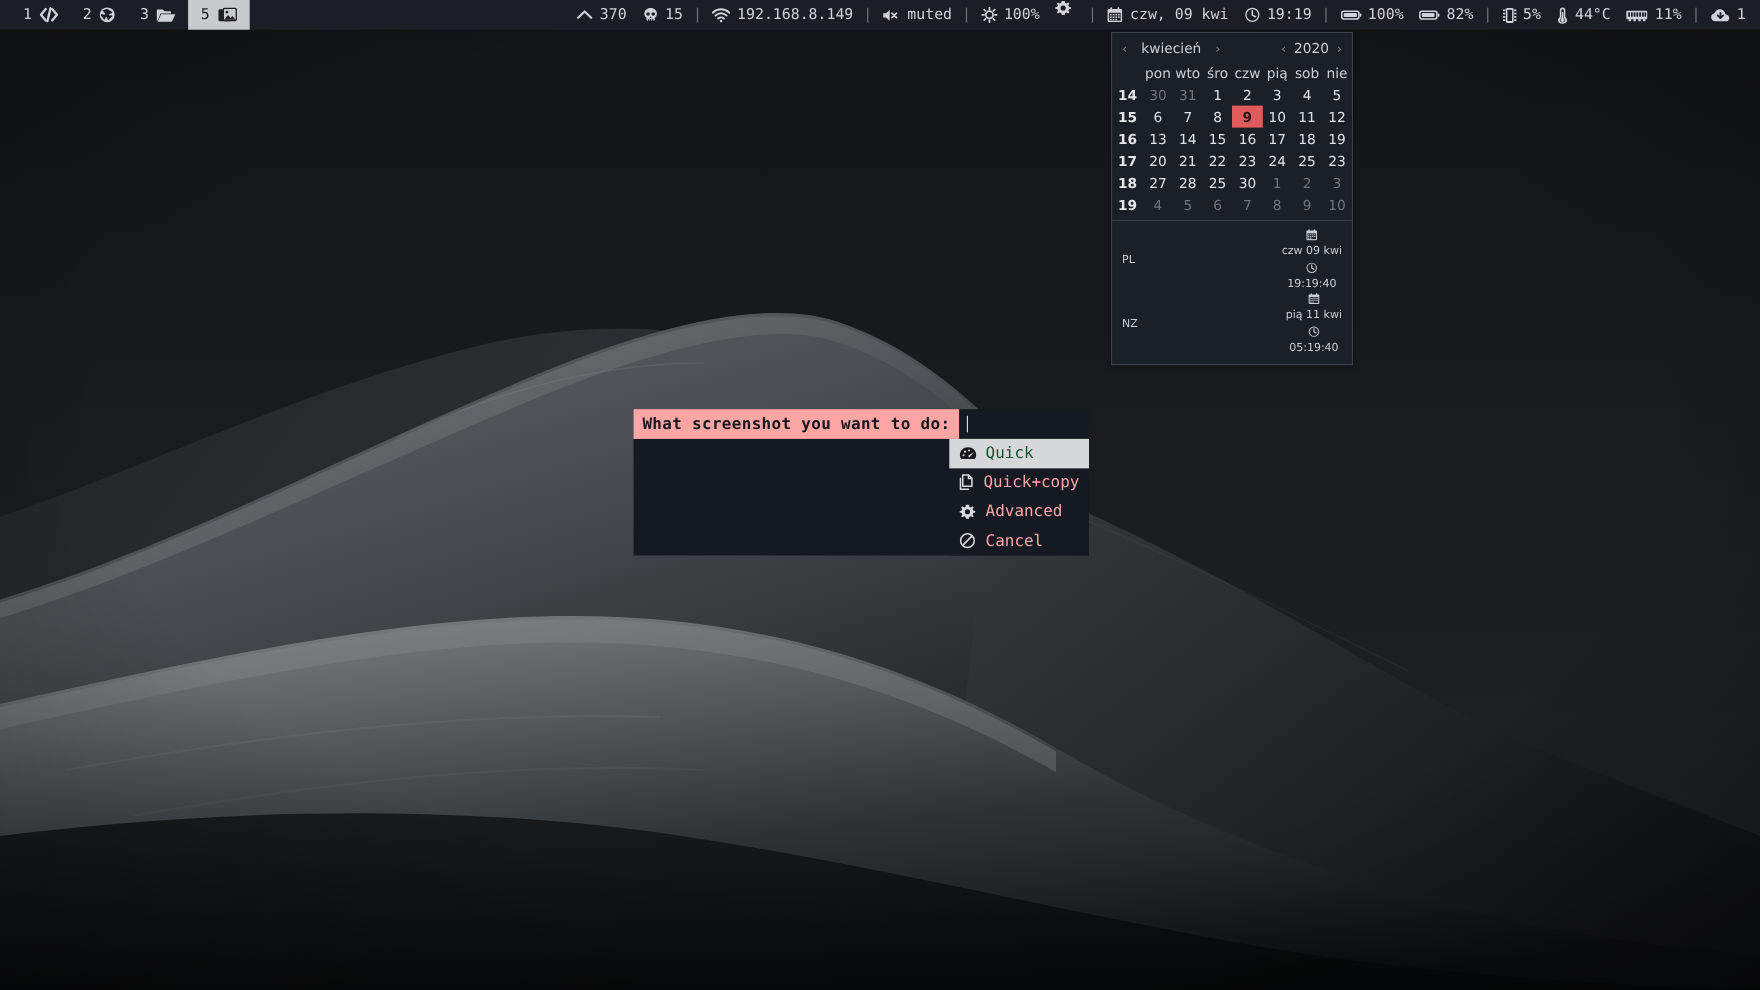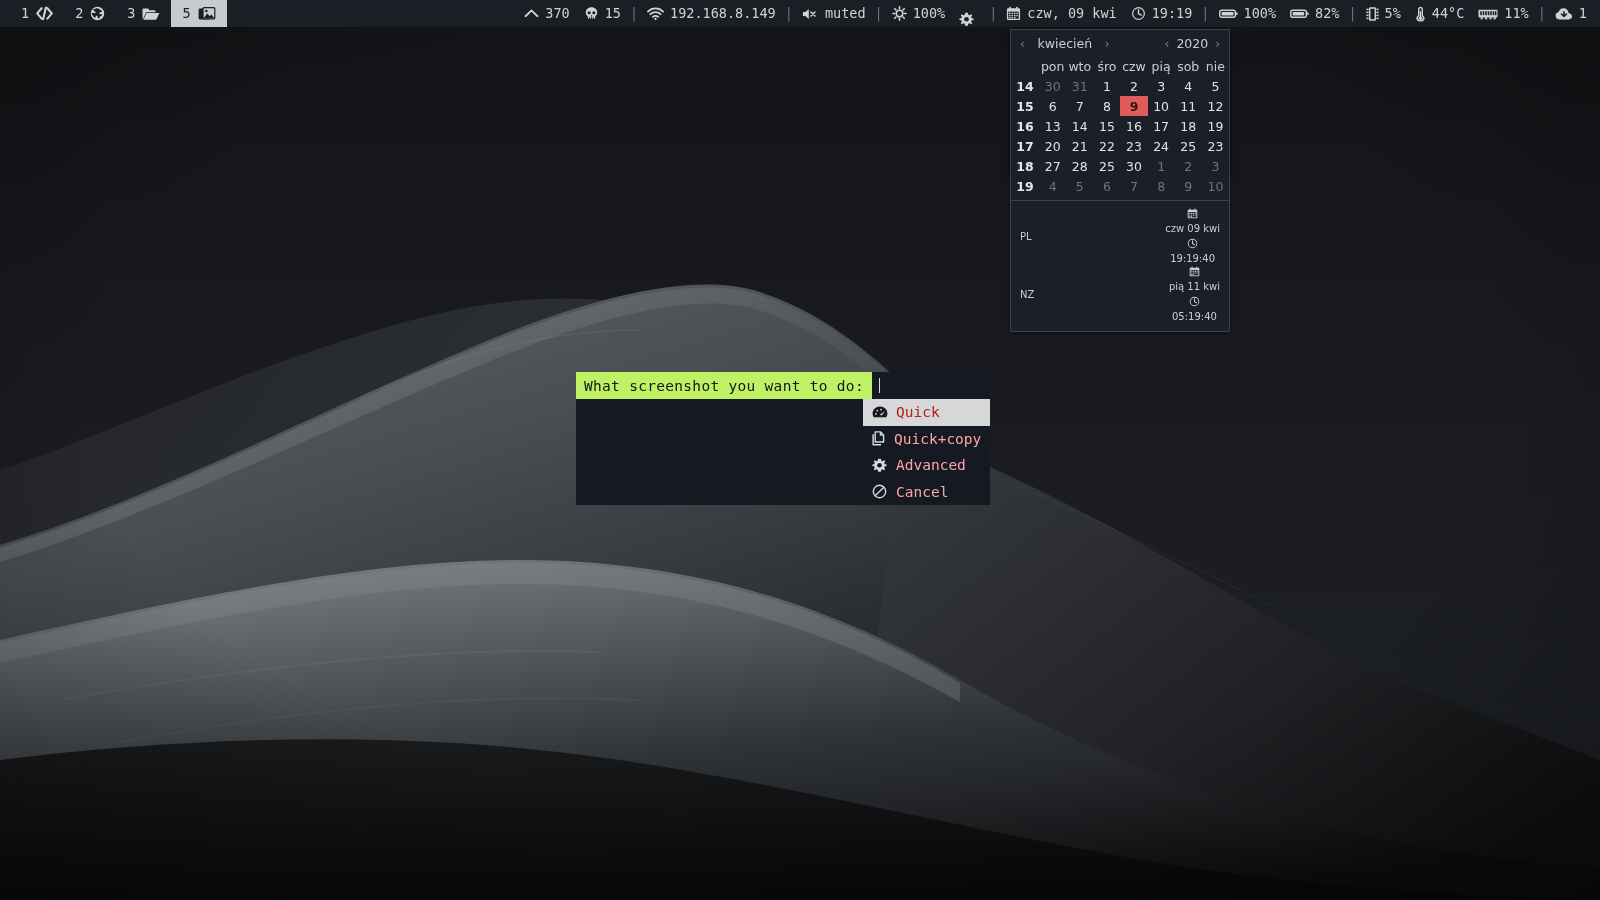--- a/index.html
+++ b/index.html
@@ -29,21 +29,21 @@
     display:flex;align-items:center;gap:7px;
     padding:0 11px;color:#cfd2d6;height:27px;
   }
   .ws.active{background:#c8cbce;color:#1b1e24;}
   .ws .wsnum{font-size:13.5px;}
   .ws .wsicon{display:flex;align-items:center;}
   .ws .wsicon svg{display:block;}
 
   #sb-spacer{flex:1 1 auto;}
   #sb-right{
-    display:flex;align-items:flex-end;height:27px;
+    display:flex;align-items:flex-start;height:27px;
     padding-right:6px;gap:0px;white-space:nowrap;
   }
   .seg{display:flex;align-items:center;gap:6px;padding:0 7px;}
   .sep{color:#6b717c;padding:0 2px;}
   .seg .ico{display:flex;align-items:center;}
   .seg .ico svg{display:block;}
   .seg .txt{font-size:13.5px;letter-spacing:0px;}
 
   
   #calendar{
@@ -89,42 +89,42 @@
 
   
   #dmenu{
     position:absolute;left:576px;top:372px;width:414px;
     z-index:50;
     font-family:"DejaVu Sans Mono","Liberation Mono",monospace;
     font-size:14.5px;
   }
   #dmenu-top{display:flex;height:27px;align-items:stretch;}
   #dmenu-prompt{
-    background:#bef264;color:#15171c;
+    background:#fca5a5;color:#15171c;
     padding:0 8px;display:flex;align-items:center;
-    white-space:nowrap;letter-spacing:0.3px;
+    white-space:nowrap;letter-spacing:0.3px;font-weight:bold;
   }
   #dmenu-input{
     flex:1 1 auto;background:#151922;display:flex;align-items:center;
     padding-left:7px;color:#e6e9ec;
   }
   #dmenu-caret{
     display:inline-block;width:1.5px;height:15px;background:#d7dade;
   }
   #dmenu-body{
     display:flex;background:#151922;height:106px;
   }
   #dmenu-blank{flex:1 1 auto;}
   #dmenu-list{width:127px;display:flex;flex-direction:column;}
   .dm-item{
     height:27px;display:flex;align-items:center;gap:8px;
     padding:0 9px;color:#fca5a5;background:#151922;
     font-size:14.5px;
   }
-  .dm-item.sel{background:#d5d7d9;color:#b91c1c;}
+  .dm-item.sel{background:#d5d7d9;color:#14532d;}
   .dm-item .dmico{display:flex;align-items:center;width:16px;}
   .dm-item .dmico svg{display:block;}
 </style>
 </head>
 <body>
 
 <div id="desktop">
 
   <div id="wallpaper">
     <svg viewBox="0 0 1600 900" preserveAspectRatio="none" xmlns="http://www.w3.org/2000/svg">

